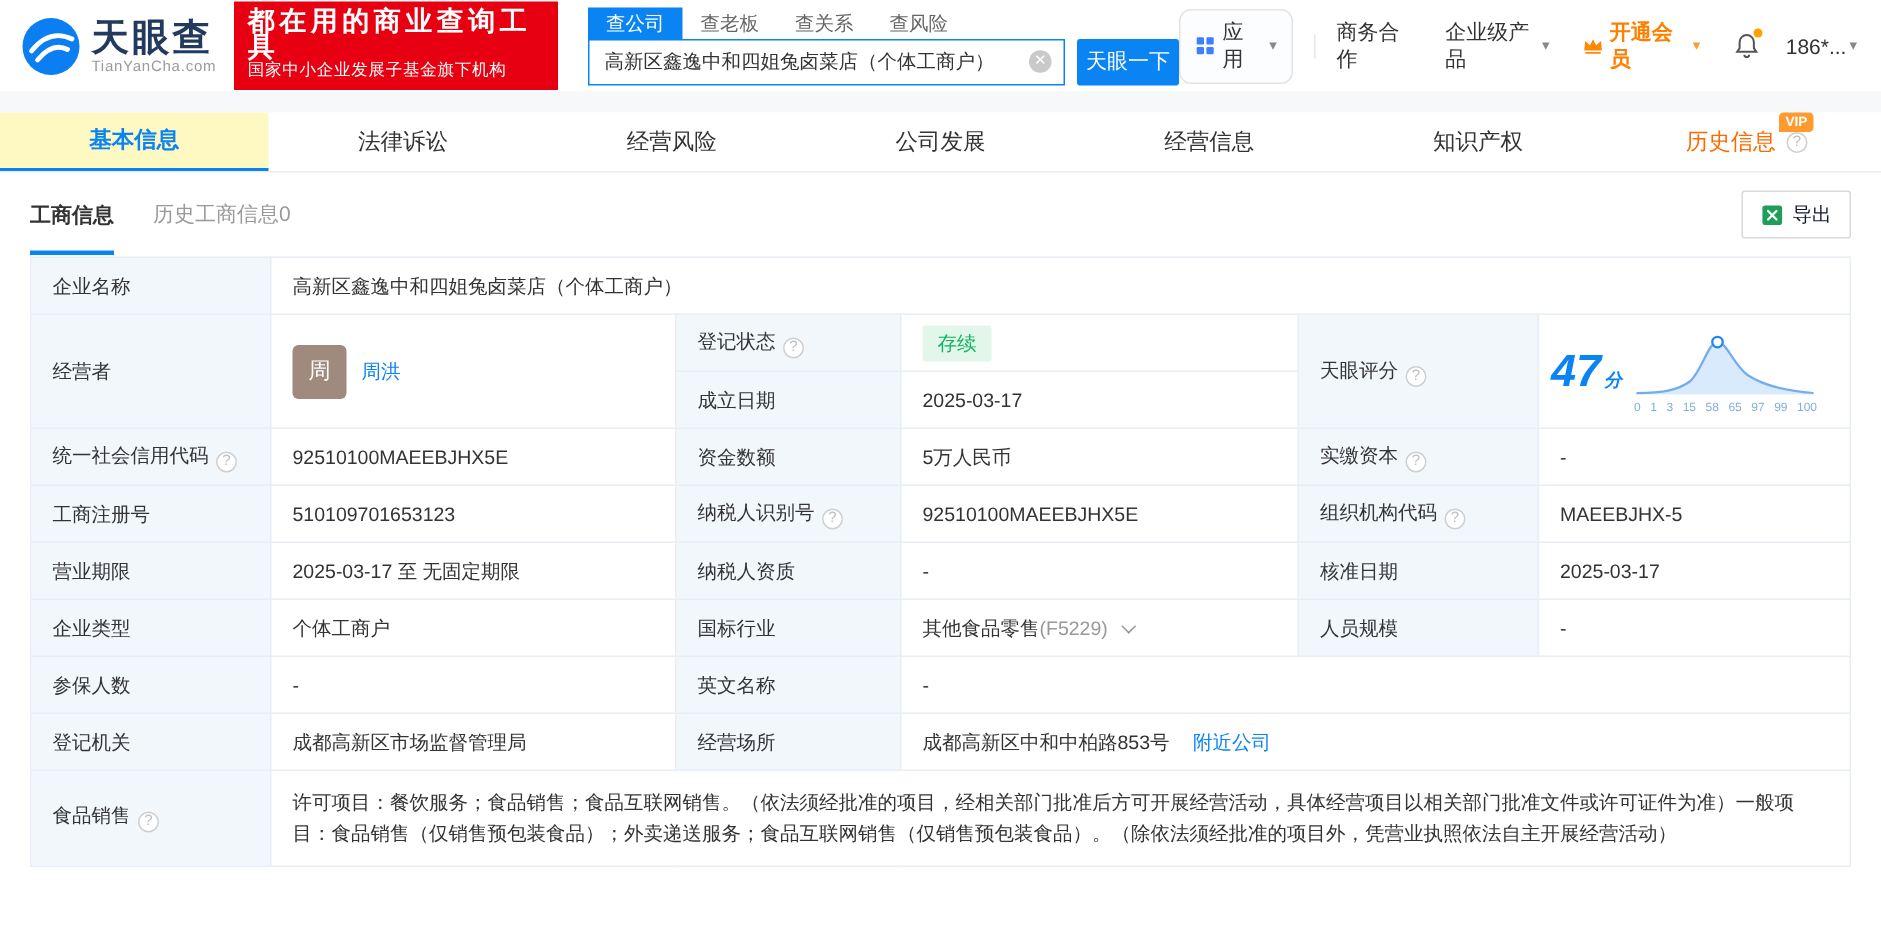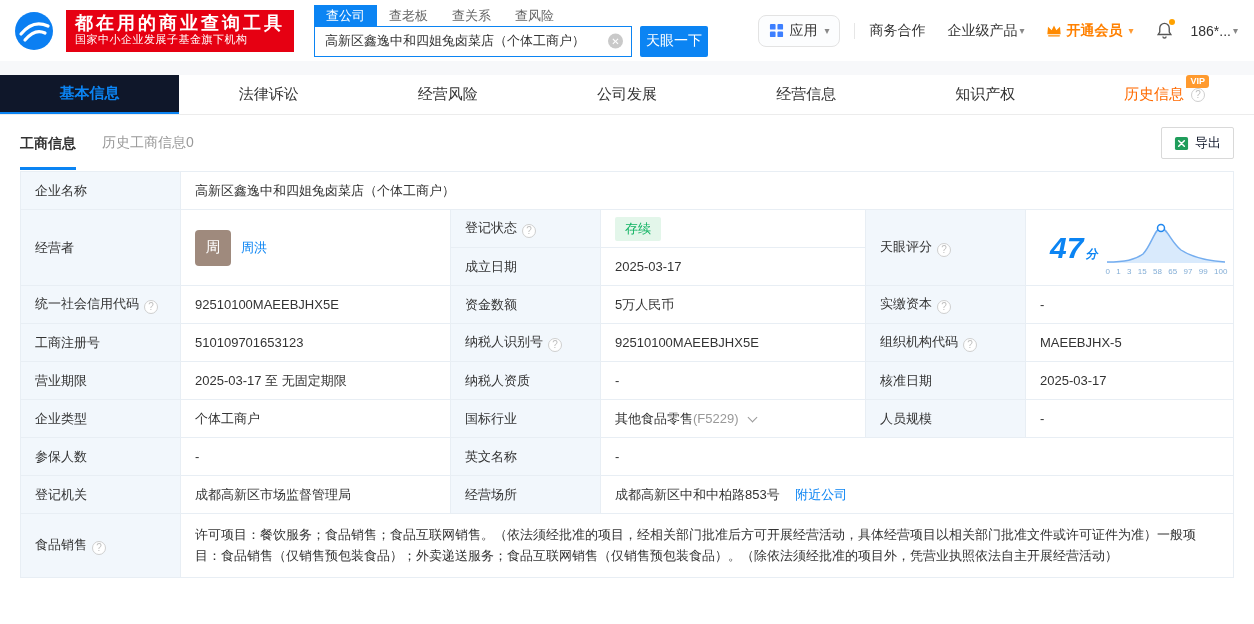--- a/index.html
+++ b/index.html
@@ -39,21 +39,21 @@
   .nav-vip { color:#ff8000; font-weight:bold; display:flex; align-items:center; gap:4px; margin-right:22px; }
   .bell-wrap { position:relative; margin-right:16px; display:flex; }
   .bell-dot { position:absolute; top:-2px; right:-1px; width:6px; height:6px; border-radius:50%; background:#ffa200; }
   .phone-item { display:flex; align-items:center; }
 
   .band { height:14px; background:#f7f8fa; }
 
   
   .main-tabs { display:flex; height:40px; border-bottom:1px solid #ececec; background:#fff; }
   .main-tab { flex:1; display:flex; align-items:center; justify-content:center; font-size:15px; color:#333; cursor:pointer; }
-  .main-tab.active { color:#0b84f3; font-weight:bold; background:#0f172a; border-bottom:2px solid #0b84f3; }
+  .main-tab.active { color:#0b84f3; font-weight:bold; background:#fef9c3; border-bottom:2px solid #0b84f3; }
   .tab-history { color:#ff6a00; }
   .tab-text-wrap { position:relative; }
   .vip-tag { position:absolute; top:-10px; right:-25px; background:#ff9a2e; color:#fff; font-size:9px;
     font-weight:bold; line-height:13px; padding:0 4px; border-radius:3px 3px 3px 0; }
   .qicon { display:inline-block; width:14px; height:14px; line-height:12px; border:1px solid #cfcfcf; border-radius:50%;
     color:#bfbfbf; font-size:10px; text-align:center; margin-left:5px; vertical-align:-2px; cursor:pointer; background:#fff; }
   .tab-history .qicon { margin-left:7px; }
 
   
   .subtab-row { display:flex; align-items:center; padding:0 20px; height:56px; }
@@ -70,39 +70,43 @@
   .g { color:#999; }
   .link { color:#0b84f3; }
   .badge-green { display:inline-block; background:#e3f6ea; color:#12b364; font-size:13px; padding:3px 10px; border-radius:2px; }
   .op-flex { display:flex; align-items:center; }
   .avatar { width:36px; height:36px; border-radius:4px; background:#9f8a7d; color:#fff; font-size:15px;
     display:flex; align-items:center; justify-content:center; cursor:pointer; }
   .op-name { margin-left:10px; font-size:13px; }
   .chev { display:inline-block; width:7px; height:7px; border-right:1.5px solid #999; border-bottom:1.5px solid #999;
     transform:rotate(45deg); margin-left:7px; vertical-align:2px; cursor:pointer; }
   .score-cell { padding:0 8px !important; cursor:pointer; }
-  .score-flex { display:flex; align-items:center;margin-left:16px; }
+  .score-flex { display:flex; align-items:center; }
   .score-num { color:#0b84f3; font-weight:bold; font-style:italic; font-size:30px; white-space:nowrap; }
   .score-unit { font-size:12px; margin-left:2px; }
   .score-chart { margin-left:8px; }
   .axis { width:122px; display:flex; justify-content:space-between; font-size:8px; color:#84aed6;
     font-style:normal; line-height:9px; }
   .scope-cell { padding:10px 14px !important; height:auto !important; line-height:1.65; }
   .scope-row td { height:62px; }
 </style>
 </head>
 <body>
 
 <div class="header">
   <div class="logo-wrap">
     <svg width="40" height="40" viewBox="0 0 40 40">
       <circle cx="20" cy="20" r="19" fill="#0b7ff2"></circle>
       <path d="M7 23 Q 19 8 34 15" stroke="#fff" stroke-width="3.2" fill="none" stroke-linecap="round"></path>
       <path d="M11 29 Q 21 17 31 22" stroke="#fff" stroke-width="3.2" fill="none" stroke-linecap="round"></path>
     </svg>
+    <div class="brand-block">
+      <div class="brand">天眼查</div>
+      <div class="brand-domain">TianYanCha.com</div>
+    </div>
   </div>
 
   <div class="promo">
     <div class="promo-l1">都在用的商业查询工具</div>
     <div class="promo-l2">国家中小企业发展子基金旗下机构</div>
   </div>
 
   <div class="search-area">
     <div class="search-tabs">
       <span class="search-tab active">查公司</span>

